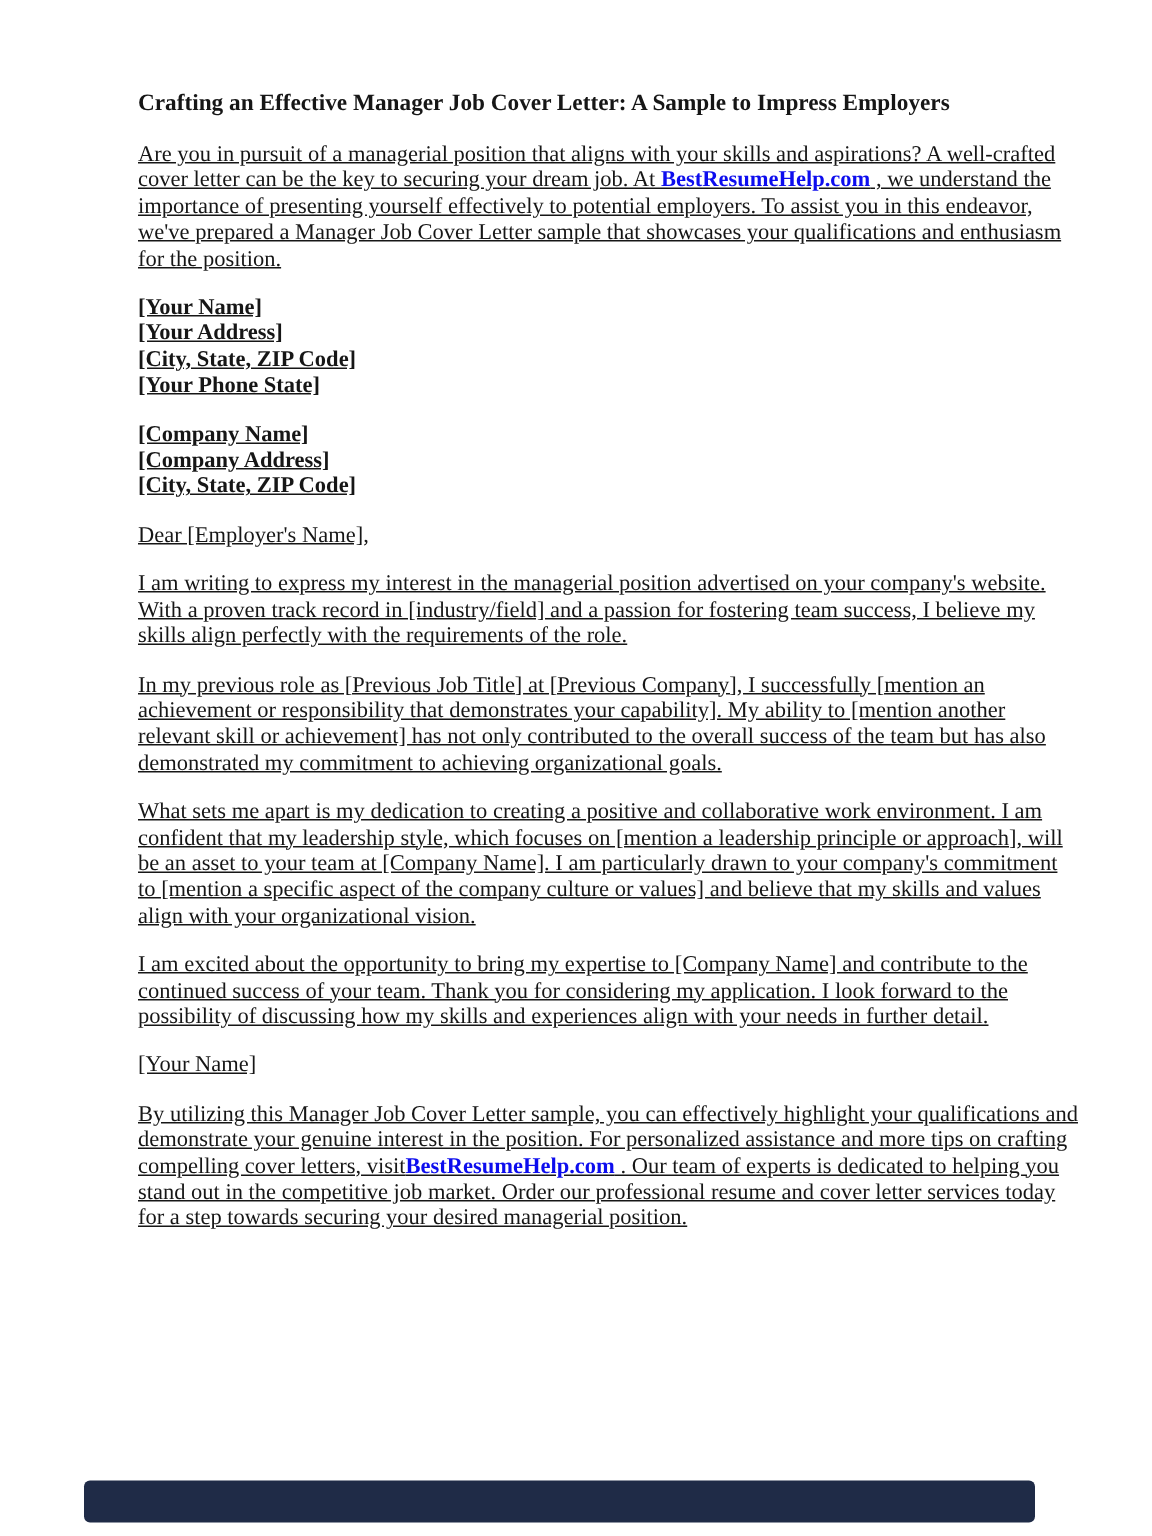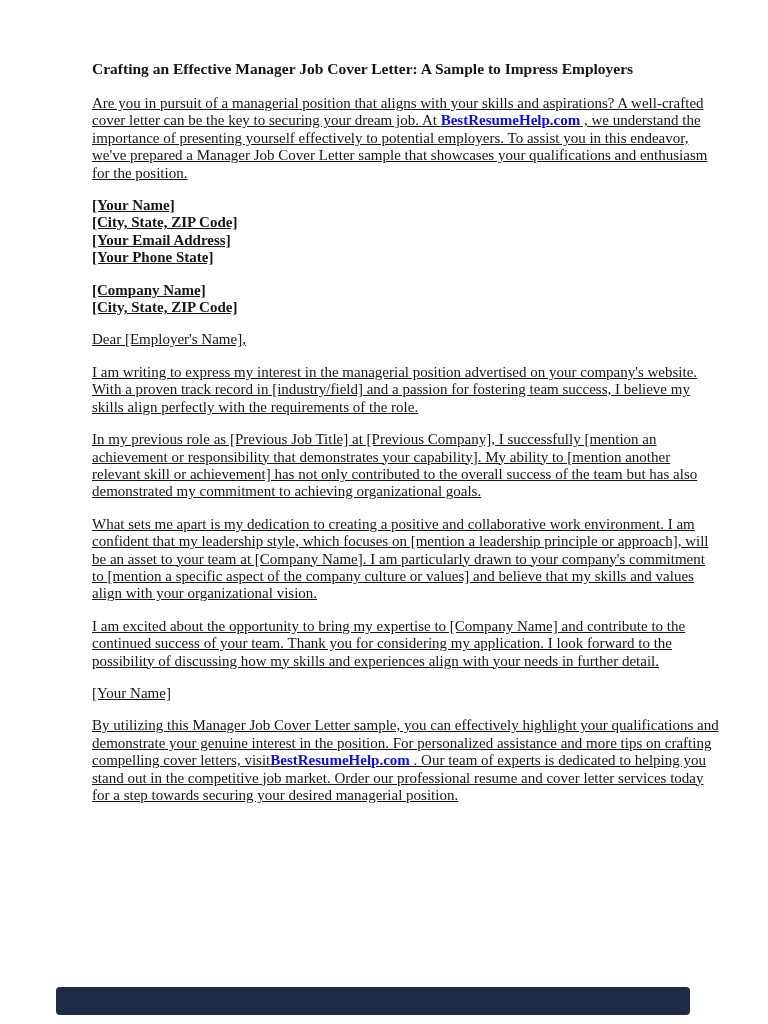--- a/index.html
+++ b/index.html
@@ -67,26 +67,27 @@
 </head>
 <body>
 
 <div class="page">
   <div class="content">
     <h1 class="doc-title">Crafting an Effective Manager Job Cover Letter: A Sample to Impress Employers</h1>
     <div id="letter-body">
         <p class="para"><span>Are you in pursuit of a managerial position that aligns with your skills and aspirations? A well-crafted cover letter can be the key to securing your dream job. At </span><a class="link" href="#">BestResumeHelp.com</a><span> , we understand the importance of presenting yourself effectively to potential employers. To assist you in this endeavor, we've prepared a Manager Job Cover Letter sample that showcases your qualifications and enthusiasm for the position.</span></p>
         <div class="para bold-block">
           <div class="bold-line">[Your Name]</div>
+          <div class="bold-line">[Your Address]</div>
           <div class="bold-line">[City, State, ZIP Code]</div>
-          <div class="bold-line">[Your Email Address]</div>
           <div class="bold-line">[Your Phone State]</div>
         </div>
         <div class="para bold-block">
           <div class="bold-line">[Company Name]</div>
+          <div class="bold-line">[Company Address]</div>
           <div class="bold-line">[City, State, ZIP Code]</div>
         </div>
         <p class="para"><span>Dear [Employer's Name],</span></p>
         <p class="para"><span>I am writing to express my interest in the managerial position advertised on your company's website. With a proven track record in [industry/field] and a passion for fostering team success, I believe my skills align perfectly with the requirements of the role.</span></p>
         <p class="para"><span>In my previous role as [Previous Job Title] at [Previous Company], I successfully [mention an achievement or responsibility that demonstrates your capability]. My ability to [mention another relevant skill or achievement] has not only contributed to the overall success of the team but has also demonstrated my commitment to achieving organizational goals.</span></p>
         <p class="para"><span>What sets me apart is my dedication to creating a positive and collaborative work environment. I am confident that my leadership style, which focuses on [mention a leadership principle or approach], will be an asset to your team at [Company Name]. I am particularly drawn to your company's commitment to [mention a specific aspect of the company culture or values] and believe that my skills and values align with your organizational vision.</span></p>
         <p class="para"><span>I am excited about the opportunity to bring my expertise to [Company Name] and contribute to the continued success of your team. Thank you for considering my application. I look forward to the possibility of discussing how my skills and experiences align with your needs in further detail.</span></p>
         <p class="para"><span>[Your Name]</span></p>
         <p class="para"><span>By utilizing this Manager Job Cover Letter sample, you can effectively highlight your qualifications and demonstrate your genuine interest in the position. For personalized assistance and more tips on crafting compelling cover letters, visit</span><a class="link" href="#">BestResumeHelp.com</a><span> . Our team of experts is dedicated to helping you stand out in the competitive job market. Order our professional resume and cover letter services today for a step towards securing your desired managerial position.</span></p>
       </div>

